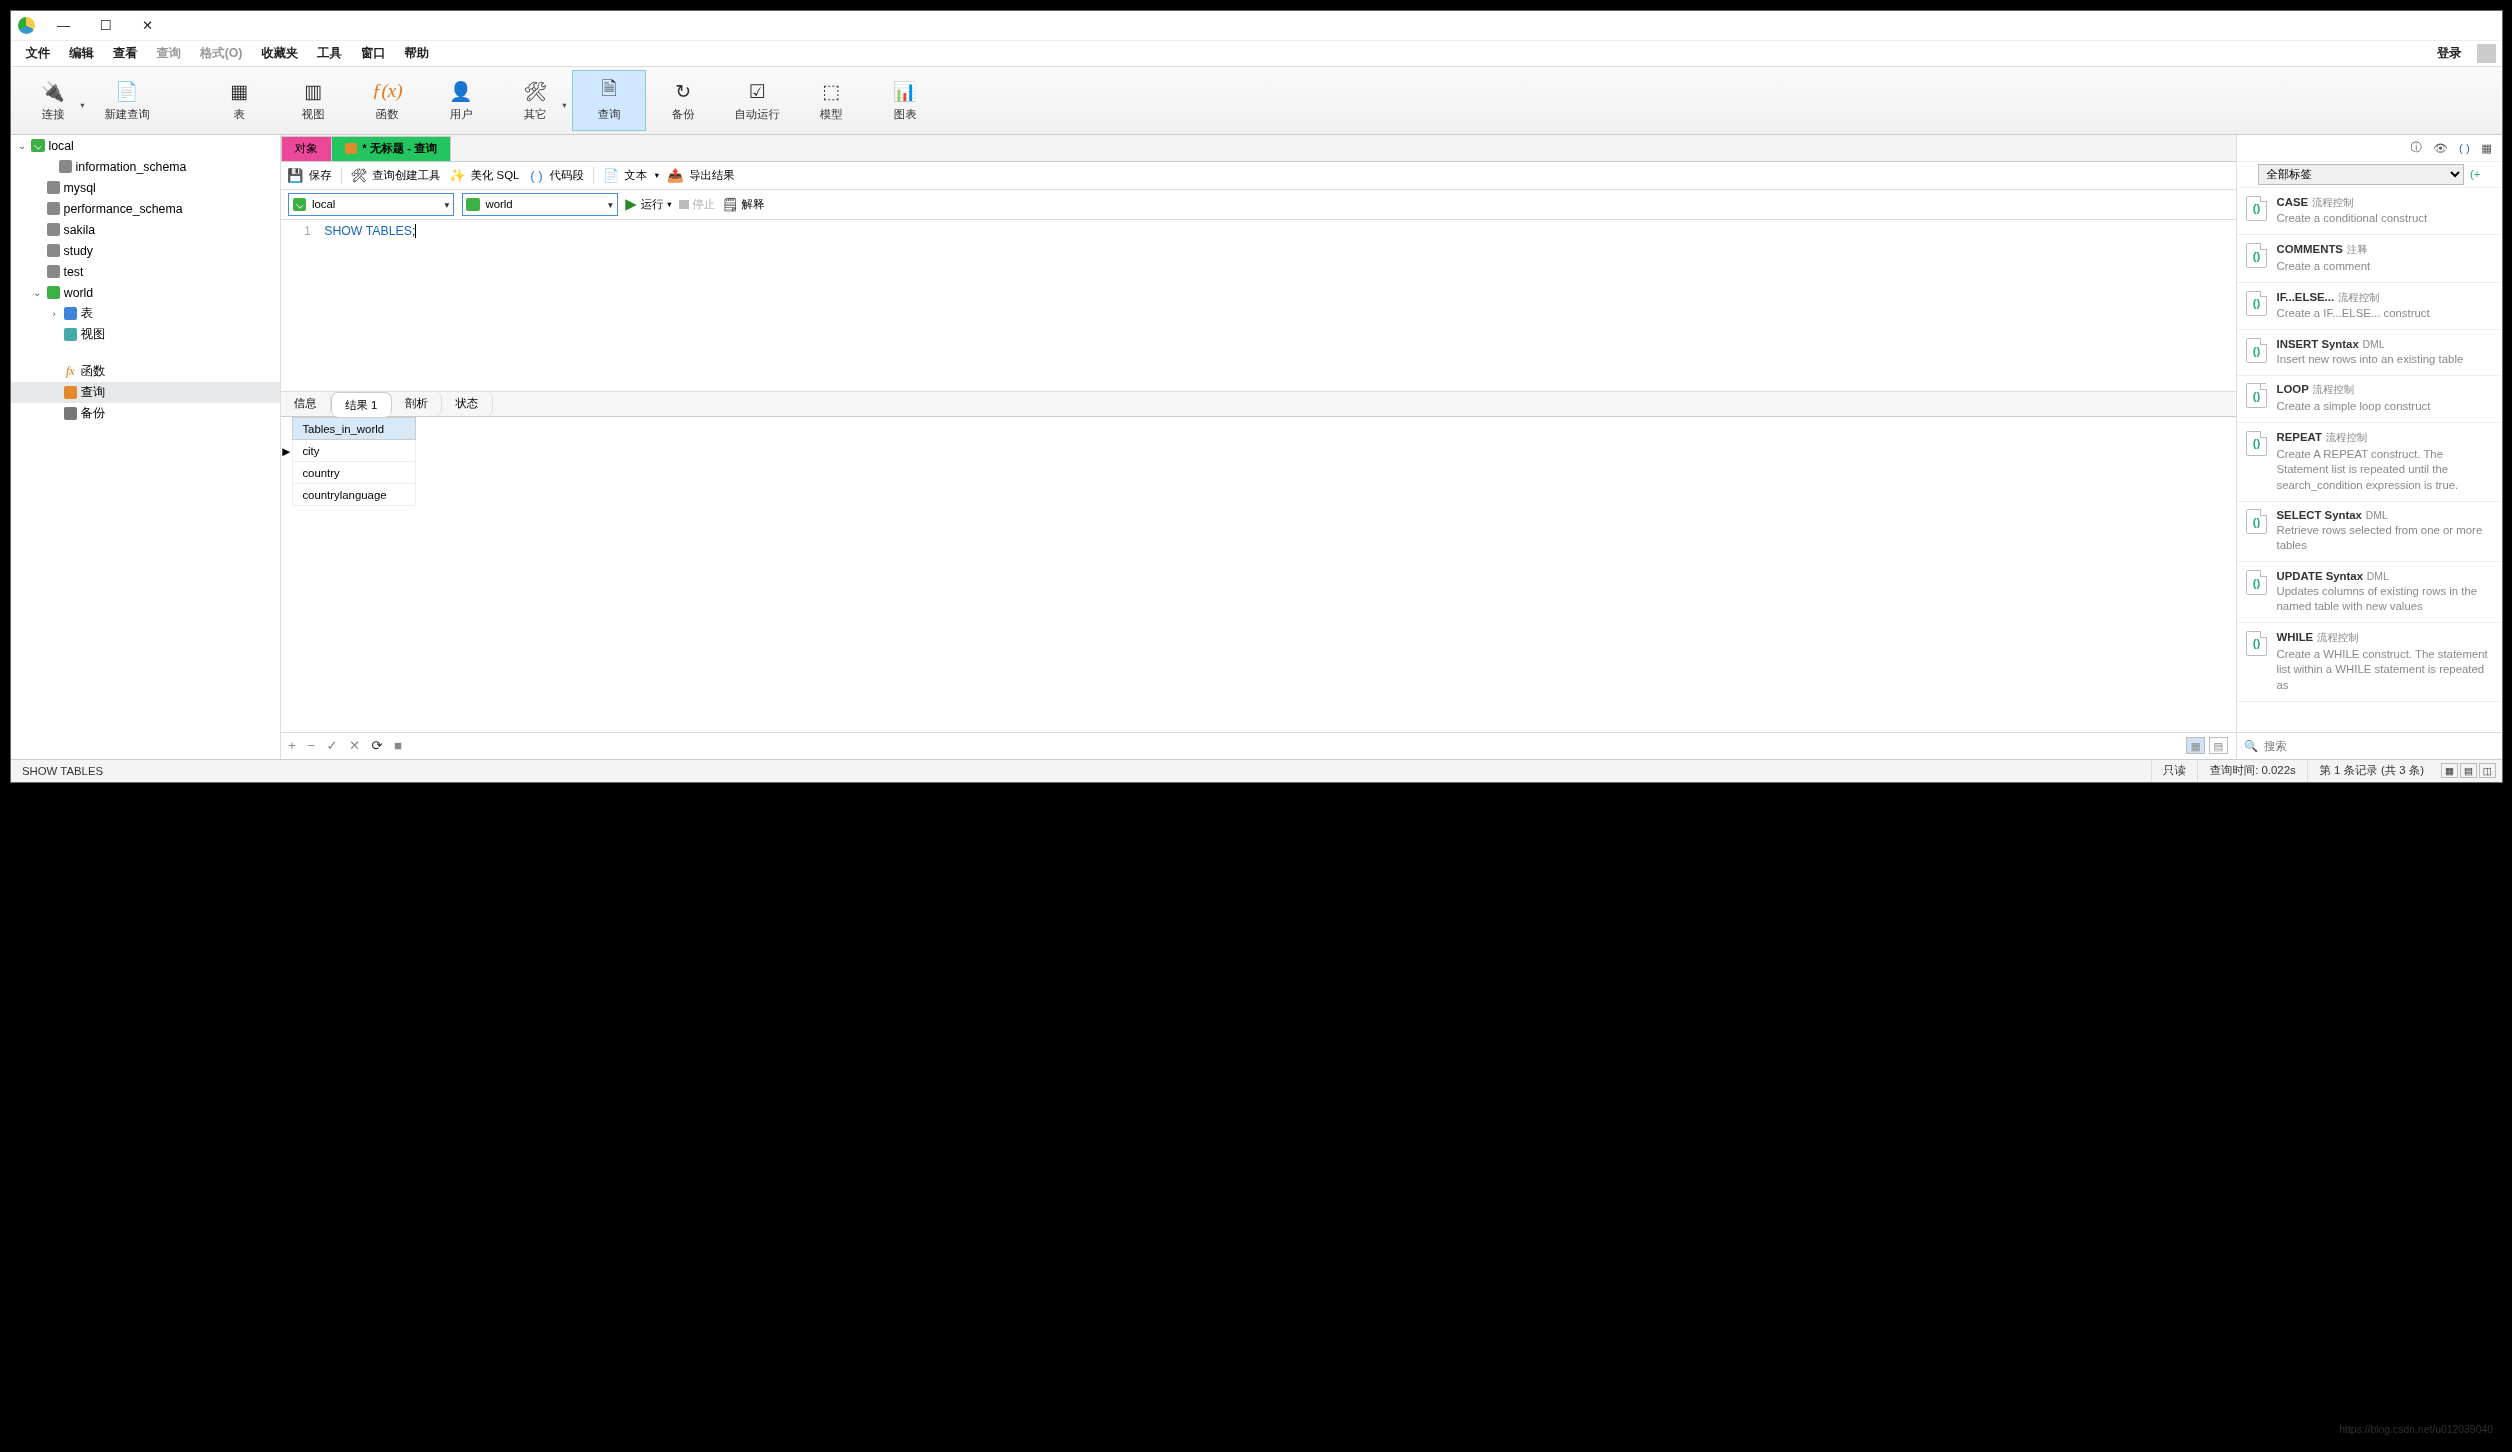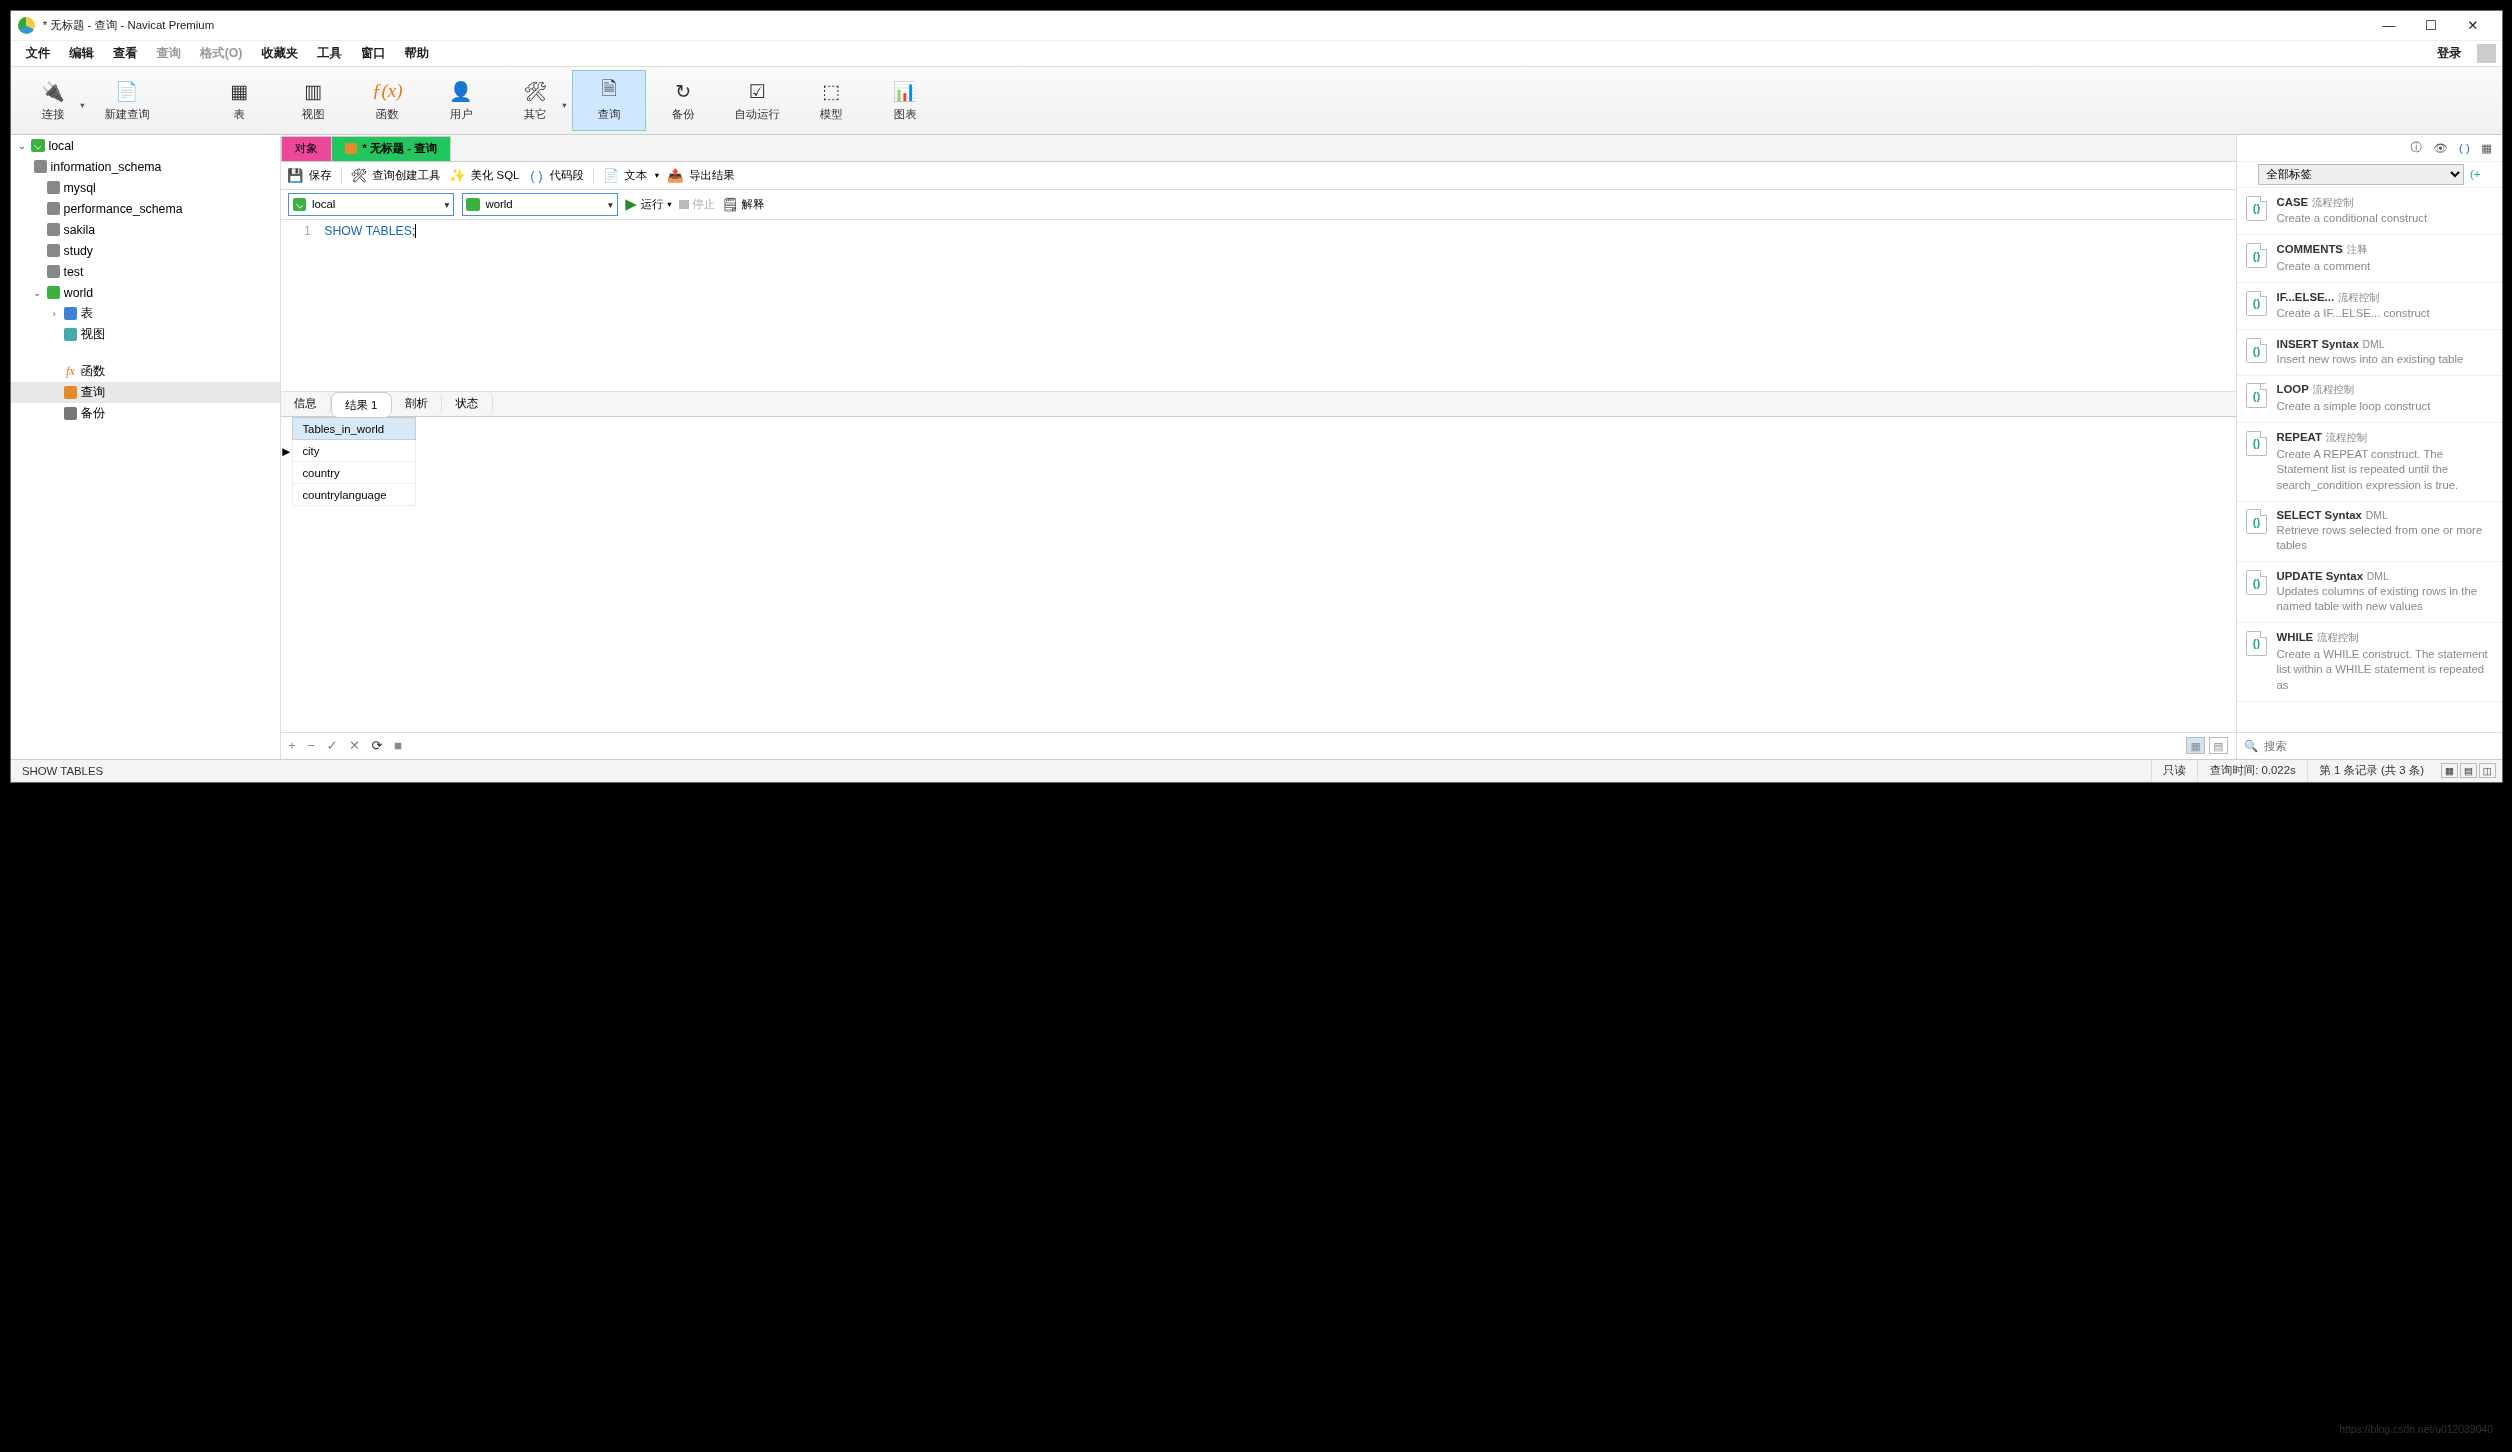--- a/index.html
+++ b/index.html
@@ -107,21 +107,20 @@
 
 .watermark { position: absolute; right: 19px; bottom: 17px; color: rgba(120,120,120,.4); font-size: 10.4px; font-family: Arial; }
 </style>
 </head>
 <body>
 
 <div class="window">
 
   <div class="titlebar">
     <div class="logo"></div>
-    <div class="title">* 无标题 - 查询 - Navicat Premium</div>
     <div class="winbtn">—</div>
     <div class="winbtn">☐</div>
     <div class="winbtn">✕</div>
   </div>
 
   <div class="menubar">
     <span class="mi">文件</span>
     <span class="mi">编辑</span>
     <span class="mi">查看</span>
     <span class="mi disabled">查询</span>
@@ -192,21 +191,21 @@
 
   <div class="body3">
 
     <div class="sidebar">
       <div class="tree-row">
         <span class="tw">⌄</span>
           <span class="conn-ic"></span>
         <span>local</span>
       </div>
       <div id="dbs">
-          <div class="tree-row" style="padding-left: 23px;">
+          <div class="tree-row" style="padding-left: 48px;">
             <span class="db-ic"></span>
             <span>information_schema</span>
           </div>
           <div class="tree-row" style="padding-left: 36px;">
             <span class="db-ic"></span>
             <span>mysql</span>
           </div>
           <div class="tree-row" style="padding-left: 36px;">
             <span class="db-ic"></span>
             <span>performance_schema</span>

